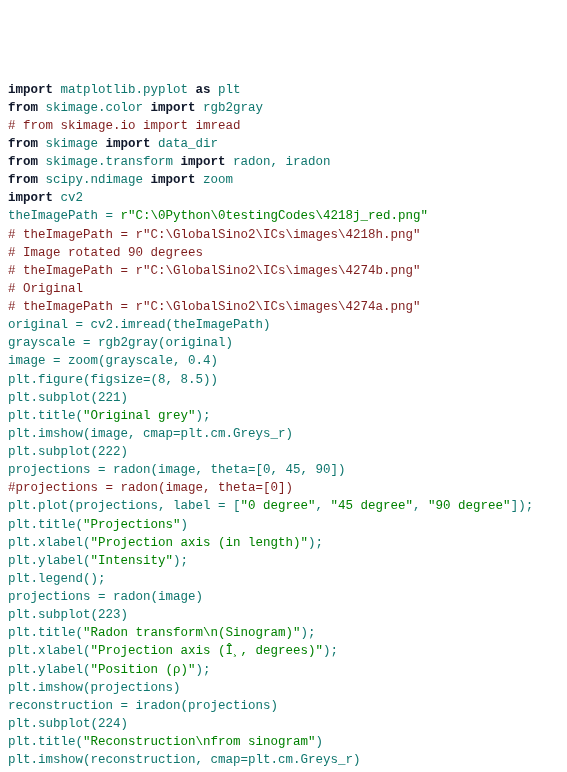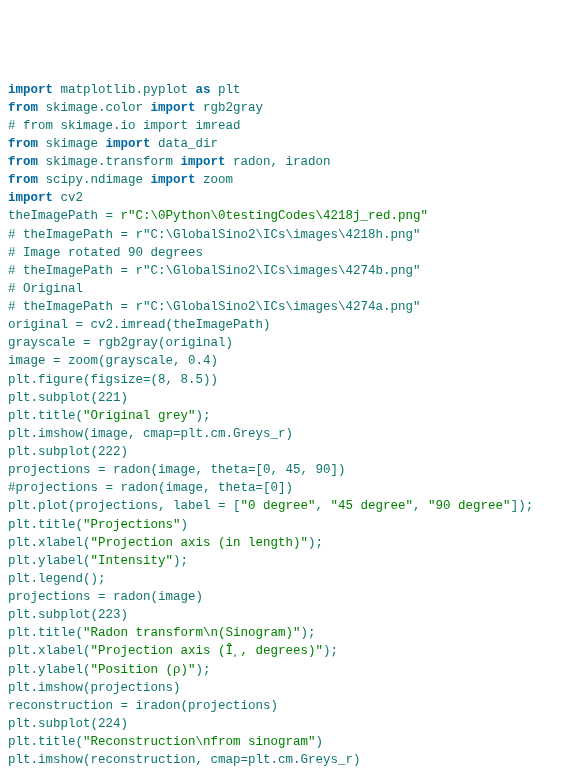--- a/index.html
+++ b/index.html
@@ -7,23 +7,23 @@
     padding: 8px;
     background: #ffffff;
     font-family: "Courier New", Courier, monospace;
     font-size: 12.5px;
     line-height: 1.45;
     white-space: pre;
     color: #000000;
     width: 567px;
     box-sizing: border-box;
   }
-  .kw  { color: #0369a1; font-weight: bold; }   
+  .kw  { color: #0f172a; font-weight: bold; }   
   .mod { color: #0f766e; }                       
-  .cmt { color: #0f766e; }                       
+  .cmt { color: #7f1d1d; }                       
   .str { color: #008000; }                       
   .line { display: block; }
 </style>
 </head>
 <body>
 
 
 
 <div id="code-container"><span class="line"><span class="kw">import</span><span class="mod"> matplotlib.pyplot </span><span class="kw">as</span><span class="mod"> plt</span></span><span class="line"><span class="kw">from</span><span class="mod"> skimage.color </span><span class="kw">import</span><span class="mod"> rgb2gray</span></span><span class="line"><span class="cmt"># from skimage.io import imread</span></span><span class="line"><span class="kw">from</span><span class="mod"> skimage </span><span class="kw">import</span><span class="mod"> data_dir</span></span><span class="line"><span class="kw">from</span><span class="mod"> skimage.transform </span><span class="kw">import</span><span class="mod"> radon, iradon</span></span><span class="line"><span class="kw">from</span><span class="mod"> scipy.ndimage </span><span class="kw">import</span><span class="mod"> zoom</span></span><span class="line"><span class="kw">import</span><span class="mod"> cv2</span></span><span class="line"><span class="mod"></span></span><span class="line"><span class="mod">theImagePath = </span><span class="str">r"C:\0Python\0testingCodes\4218j_red.png"</span></span><span class="line"><span class="cmt"># theImagePath = r"C:\GlobalSino2\ICs\images\4218h.png"</span></span><span class="line"><span class="cmt"># Image rotated 90 degrees</span></span><span class="line"><span class="cmt"># theImagePath = r"C:\GlobalSino2\ICs\images\4274b.png"</span></span><span class="line"><span class="cmt"># Original</span></span><span class="line"><span class="cmt"># theImagePath = r"C:\GlobalSino2\ICs\images\4274a.png"</span></span><span class="line"><span class="mod"></span></span><span class="line"><span class="mod">original = cv2.imread(theImagePath)</span></span><span class="line"><span class="mod">grayscale = rgb2gray(original)</span></span><span class="line"><span class="mod"></span></span><span class="line"><span class="mod">image = zoom(grayscale, 0.4)</span></span><span class="line"><span class="mod">plt.figure(figsize=(8, 8.5))</span></span><span class="line"><span class="mod"></span></span><span class="line"><span class="mod">plt.subplot(221)</span></span><span class="line"><span class="mod">plt.title(</span><span class="str">"Original grey"</span><span class="mod">);</span></span><span class="line"><span class="mod">plt.imshow(image, cmap=plt.cm.Greys_r)</span></span><span class="line"><span class="mod"></span></span><span class="line"><span class="mod">plt.subplot(222)</span></span><span class="line"><span class="mod">projections = radon(image, theta=[0, 45, 90])</span></span><span class="line"><span class="cmt">#projections = radon(image, theta=[0])</span></span><span class="line"><span class="mod">plt.plot(projections, label = [</span><span class="str">"0 degree"</span><span class="mod">, </span><span class="str">"45 degree"</span><span class="mod">, </span><span class="str">"90 degree"</span><span class="mod">]);</span></span><span class="line"><span class="mod">plt.title(</span><span class="str">"Projections"</span><span class="mod">)</span></span><span class="line"><span class="mod">plt.xlabel(</span><span class="str">"Projection axis (in length)"</span><span class="mod">);</span></span><span class="line"><span class="mod">plt.ylabel(</span><span class="str">"Intensity"</span><span class="mod">);</span></span><span class="line"><span class="mod">plt.legend();</span></span><span class="line"><span class="mod"></span></span><span class="line"><span class="mod">projections = radon(image)</span></span><span class="line"><span class="mod">plt.subplot(223)</span></span><span class="line"><span class="mod">plt.title(</span><span class="str">"Radon transform\n(Sinogram)"</span><span class="mod">);</span></span><span class="line"><span class="mod">plt.xlabel(</span><span class="str">"Projection axis (Î¸, degrees)"</span><span class="mod">);</span></span><span class="line"><span class="mod">plt.ylabel(</span><span class="str">"Position (ρ)"</span><span class="mod">);</span></span><span class="line"><span class="mod">plt.imshow(projections)</span></span><span class="line"><span class="mod"></span></span><span class="line"><span class="mod">reconstruction = iradon(projections)</span></span><span class="line"><span class="mod">plt.subplot(224)</span></span><span class="line"><span class="mod">plt.title(</span><span class="str">"Reconstruction\nfrom sinogram"</span><span class="mod">)</span></span><span class="line"><span class="mod">plt.imshow(reconstruction, cmap=plt.cm.Greys_r)</span></span><span class="line"><span class="mod"></span></span><span class="line"><span class="mod">plt.subplots_adjust(hspace=0.4, wspace=0.5)</span></span></div>
 

